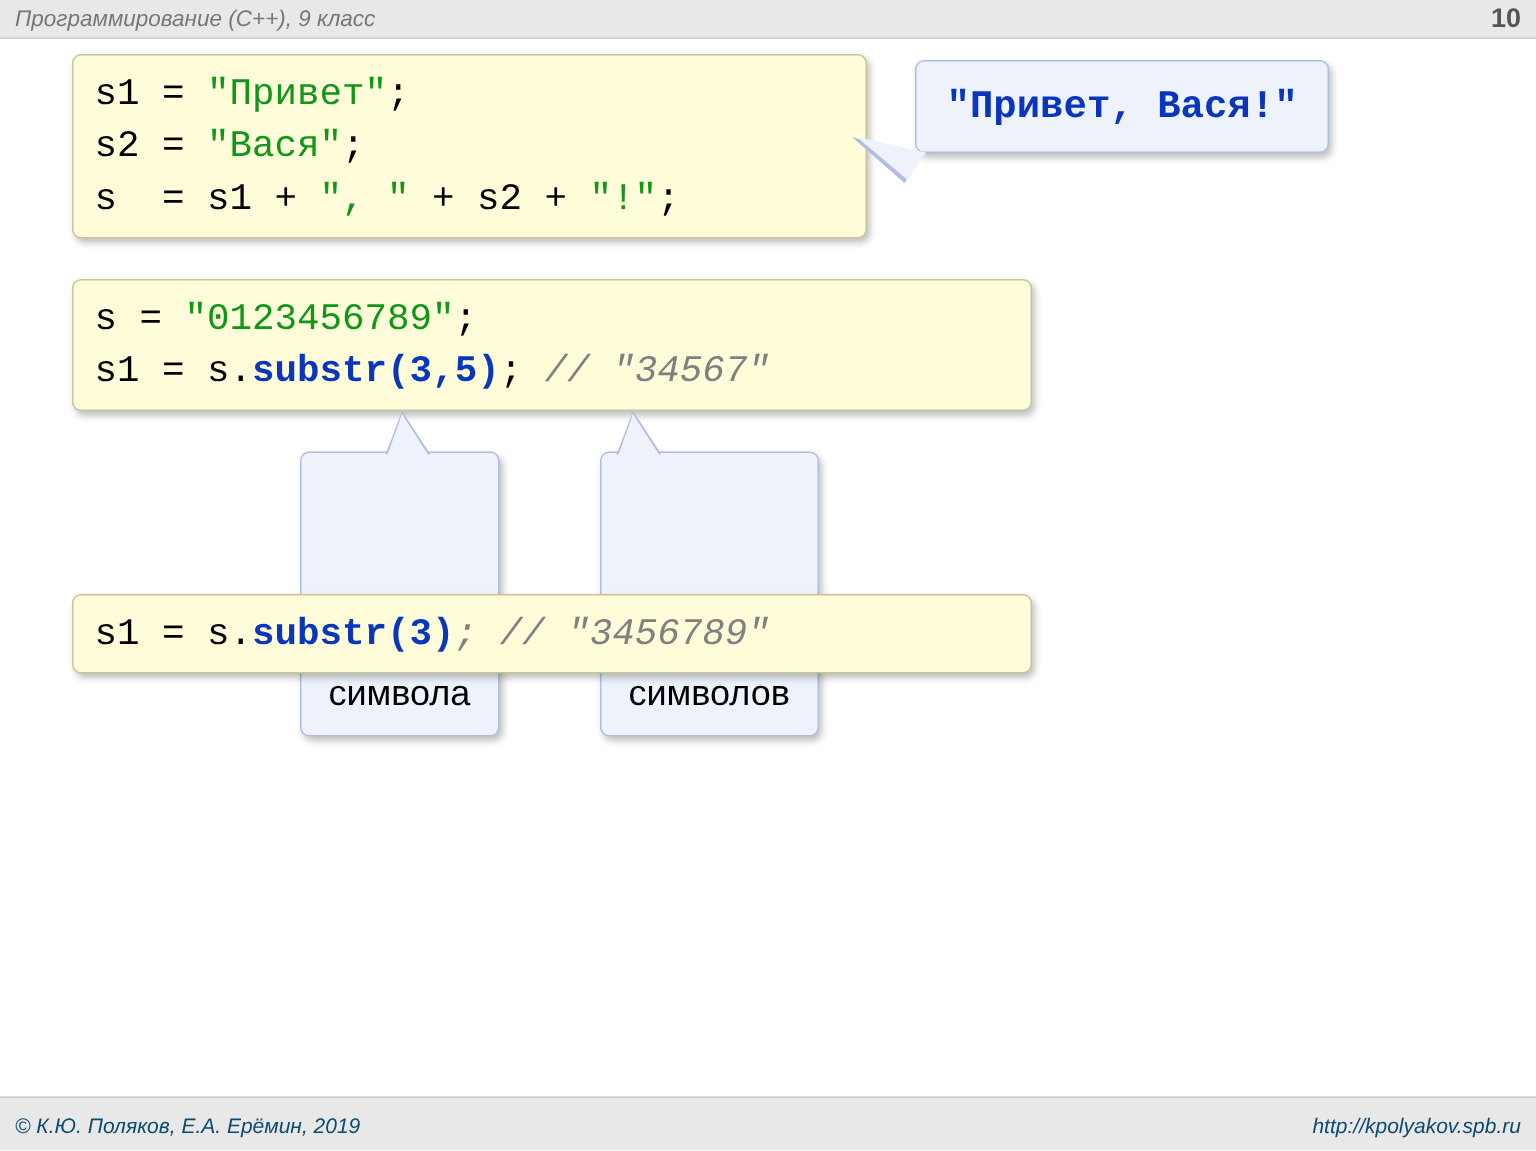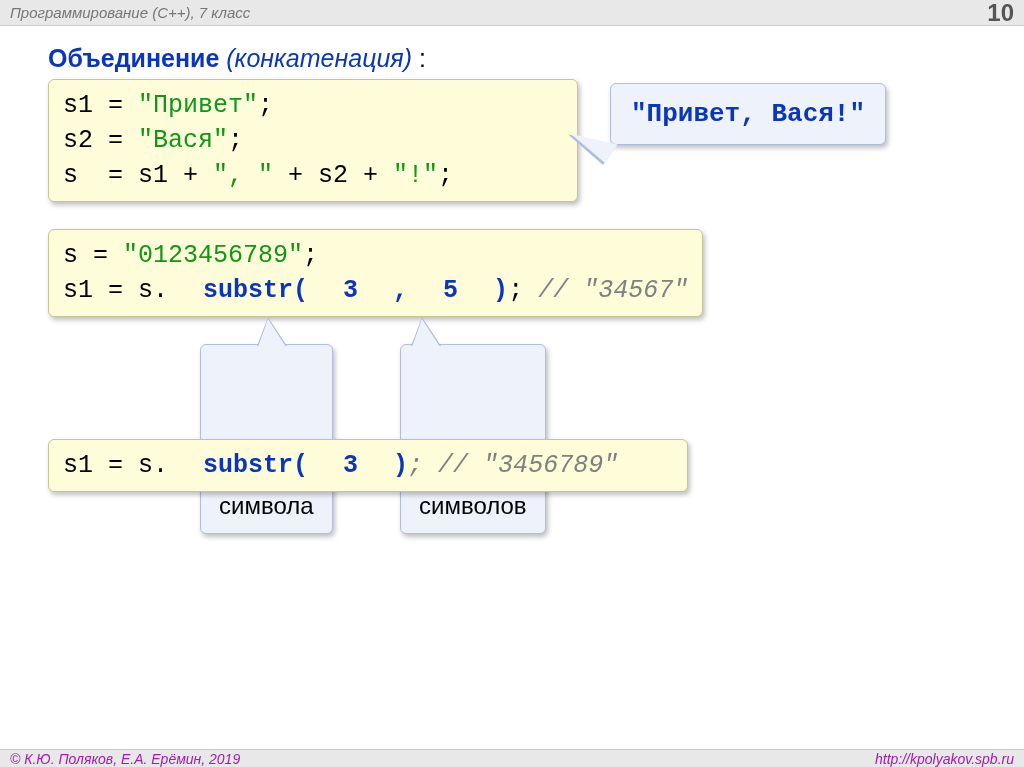--- a/index.html
+++ b/index.html
@@ -17,21 +17,21 @@
     background: #e8e8e8;
     border-bottom: 1px solid #ccc;
     display: flex;
     align-items: center;
     justify-content: space-between;
     padding: 0 10px;
     color: #777;
     font-size: 15px;
     font-style: italic;
   }
-  .topbar .pagenum { font-style: normal; font-weight: bold; color: #555; font-size: 24px; }
+  .topbar .pagenum { font-style: normal; font-weight: bold; color: #555; font-size: 18px; }
   .slide {
     padding: 10px 30px 0 30px;
   }
   h1.title {
     margin: 6px 0 2px 8px;
     font-size: 34px;
     font-weight: bold;
     color: #000;
     border-bottom: 3px solid #4a6fb3;
     padding-bottom: 2px;
@@ -51,21 +51,21 @@
     box-shadow: 2px 3px 5px rgba(0,0,0,0.25);
     font-family: "Courier New", Courier, monospace;
     font-size: 25px;
     line-height: 1.4;
     padding: 8px 14px;
     position: relative;
   }
   .codebox { margin: 0 0 0 18px; display: inline-block; }
   .codebox .line { white-space: pre; }
   .str { color: #109618; }
-  .kw  { color: #0a36bd; font-weight: bold; margin-left: 35px; }
+  .kw  { color: #0a36bd; font-weight: bold; }
   .cmt { color: #808080; font-style: italic; }
   .callout {
     background: #eef2fb;
     border: 1px solid #b0bde0;
     font-family: Arial, Helvetica, sans-serif;
     font-size: 24px;
     padding: 10px 18px;
     display: inline-block;
     text-align: center;
     position: absolute;
@@ -105,47 +105,43 @@
   .result-bubble {
     font-family: "Courier New", Courier, monospace;
     font-weight: bold;
     color: #0a36bd;
     font-size: 26px;
     padding: 12px 20px;
   }
   .footer {
     position: absolute;
     left: 0; right: 0; bottom: 0;
-    height: 18px;
+    height: 36px;
     background: #e8e8e8;
     border-top: 1px solid #ccc;
     display: flex;
     align-items: center;
     justify-content: space-between;
     padding: 0 10px;
-    color: #a21caf;
+    color: #0c4a6e;
     font-size: 14px;
     font-style: italic;
   }
   .stage { position: relative; }
 </style>
 </head>
 <body>
 
 <div class="topbar">
-  <span>Программирование (C++), 7 класс</span>
+  <span>Программирование (C++), 9 класс</span>
   <span class="pagenum">10</span>
 </div>
 
 <div class="slide">
 
-  <div class="section-label">
-    <span>Объединение</span>
-    <span class="ital">(конкатенация)</span><span class="colon"> :</span>
-  </div>
 
   <div class="stage" style="height:150px;">
     <div class="codebox" style="min-width:530px;">
       <div class="line"><span>s1 = </span><span class="str">"Привет"</span><span>;</span></div>
       <div class="line"><span>s2 = </span><span class="str">"Вася"</span><span>;</span></div>
       <div class="line"><span>s  = s1 + </span><span class="str">", "</span><span> + s2 + </span><span class="str">"!"</span><span>;</span></div>
     </div>
 
     <div class="callout result-bubble" style="left:580px; top:4px;">
       <span class="tail tail-dl-border"></span>

